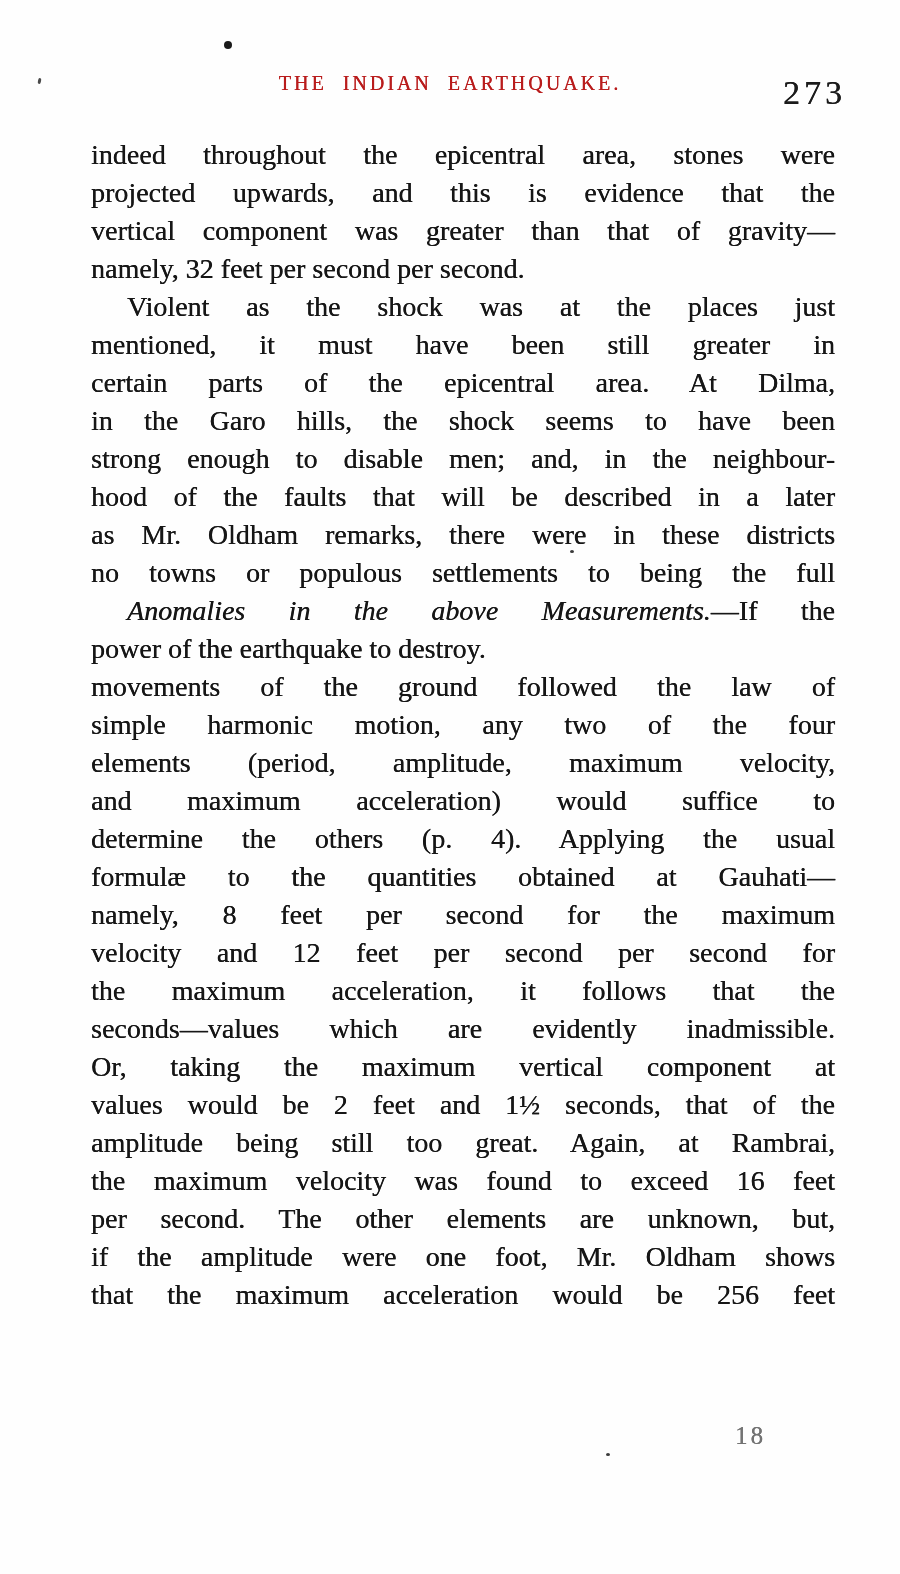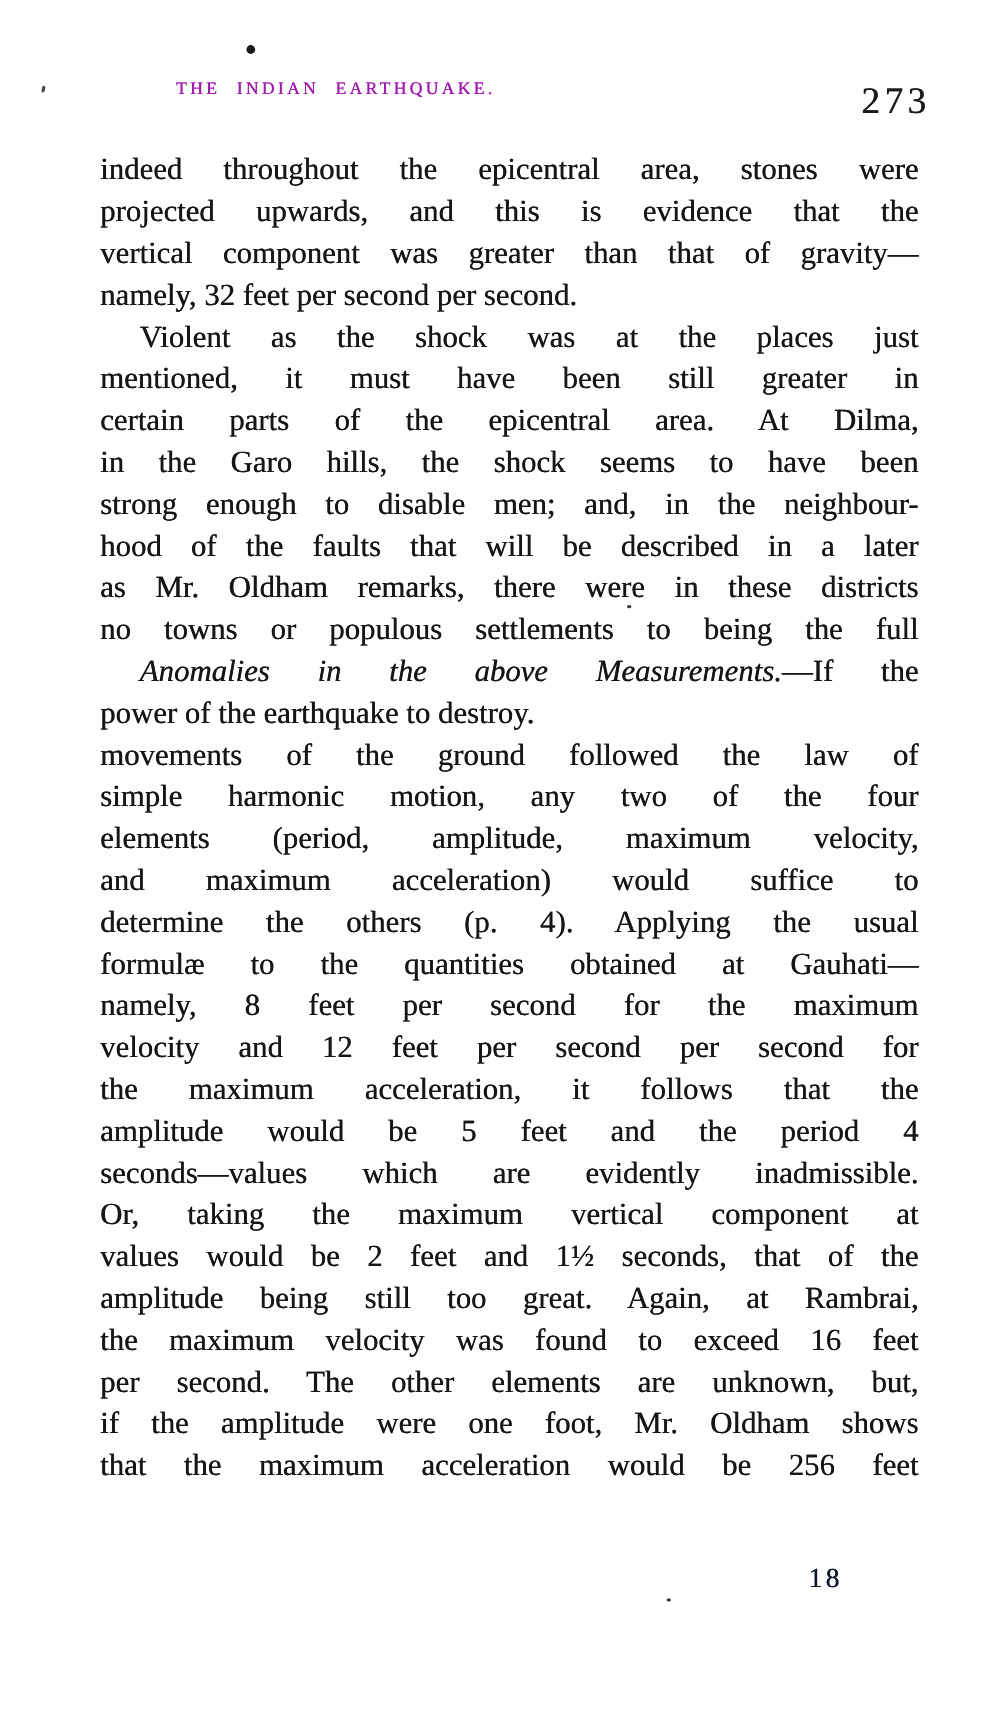--- a/index.html
+++ b/index.html
@@ -22,25 +22,25 @@
     top: 72px;
     left: 0;
     width: 900px;
     height: 34px;
   }
   .head-title {
     position: absolute;
     left: 160px;
     width: 580px;
     top: 0;
-    text-align: left;
-    font-size: 16px;
+    text-align: center;
+    font-size: 20px;
     letter-spacing: 3px;
     word-spacing: 8px;
-    color: #a21caf;
+    color: #b91c1c;
     text-shadow: 0.3px 0 0 currentColor;
     white-space: nowrap;
   }
   .head-pagenum {
     position: absolute;
     right: 54px;
     top: 2px;
     font-size: 34px;
     letter-spacing: 4px;
     color: #1b1b1b;
@@ -72,21 +72,21 @@
     text-indent: 36px;
   }
   .italic { font-style: italic; }
   
   .signature-mark {
     position: absolute;
     left: 735px;
     top: 1422px;
     font-size: 25px;
     letter-spacing: 3px;
-    color: #0f172a;
+    color: #737373;
     text-shadow: 0.3px 0 0 currentColor;
   }
   
   .speck {
     position: absolute;
     background: #1a1a1a;
     border-radius: 50%;
   }
   .speck.bullet { left: 224px; top: 41px; width: 8px; height: 8px; }
   .speck.comma  { left: 38px;  top: 78px; width: 3px; height: 6px; background:#4a4a4a; transform: rotate(12deg); border-radius: 40%; }
@@ -125,21 +125,20 @@
       <div class="line"><span>power of the earthquake to destroy.</span></div>
       <div class="line just"><span>movements of the ground followed the law of</span></div>
       <div class="line just"><span>simple harmonic motion, any two of the four</span></div>
       <div class="line just"><span>elements (period, amplitude, maximum velocity,</span></div>
       <div class="line just"><span>and maximum acceleration) would suffice to</span></div>
       <div class="line just"><span>determine the others (p. 4).  Applying the usual</span></div>
       <div class="line just"><span>formulæ to the quantities obtained at Gauhati—</span></div>
       <div class="line just"><span>namely, 8 feet per second for the maximum</span></div>
       <div class="line just"><span>velocity and 12 feet per second per second for</span></div>
       <div class="line just"><span>the maximum acceleration, it follows that the</span></div>
-      <div class="line just"><span>amplitude would be 5 feet and the period 4</span></div>
       <div class="line just"><span>seconds—values which are evidently inadmissible.</span></div>
       <div class="line just"><span>Or, taking the maximum vertical component at</span></div>
       <div class="line just"><span>values would be 2 feet and 1½ seconds, that of the</span></div>
       <div class="line just"><span>amplitude being still too great.  Again, at Rambrai,</span></div>
       <div class="line just"><span>the maximum velocity was found to exceed 16 feet</span></div>
       <div class="line just"><span>per second.  The other elements are unknown, but,</span></div>
       <div class="line just"><span>if the amplitude were one foot, Mr. Oldham shows</span></div>
       <div class="line just"><span>that the maximum acceleration would be 256 feet</span></div>
     </div>
 

